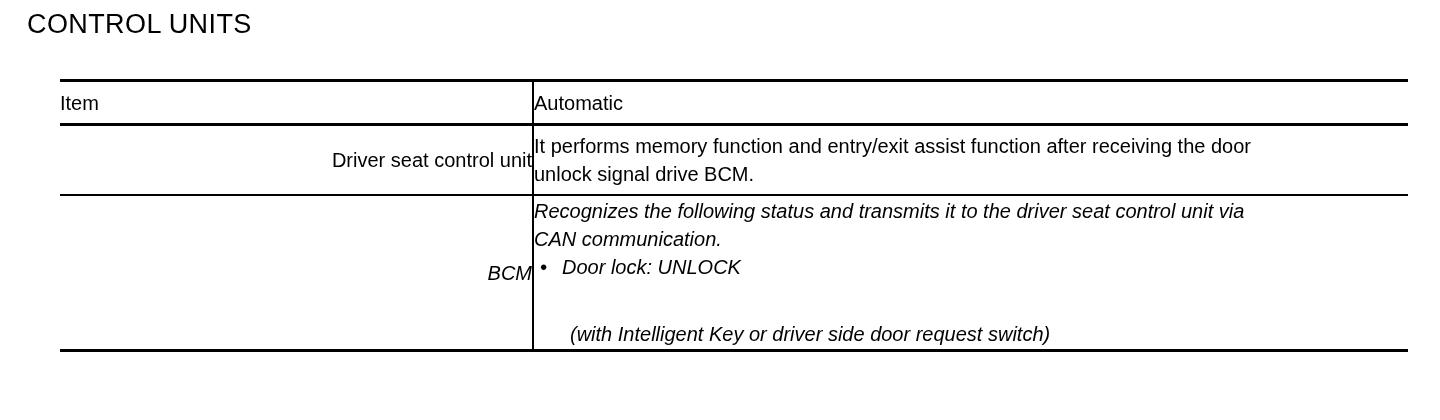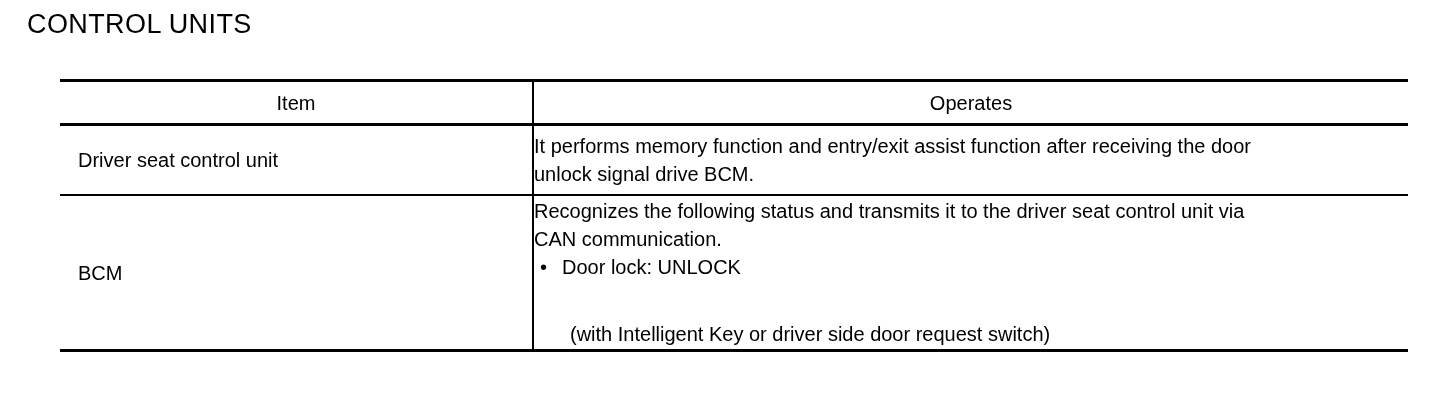--- a/index.html
+++ b/index.html
@@ -76,45 +76,46 @@
   
   .cell-item {
     border-right: 2px solid #000000;
     box-sizing: border-box;
   }
 
   .header-row td {
     height: 41px;
   }
   .header-label {
-    text-align: center;
+    text-align: left;
     font-size: 20px;
     line-height: 26px;
   }
 
   .cell-item-text {
     padding-left: 18px;
     font-size: 20px;
     line-height: 26px;
     white-space: nowrap;
+    text-align: right;
   }
 
   .cell-func {
     padding-left: 12px;
     padding-right: 10px;
     font-size: 20px;
     line-height: 28px;
   }
   .cell-func p {
     margin: 0;
   }
 
   .row-r1 td { height: 68px; }
   .row-r2 td { height: 68px; }
-  .row-r3 td { height: 130px; }
+  .row-r3 td { height: 130px; font-style: italic; }
 
   .func-block {
     padding-top: 1px;
     padding-bottom: 1px;
   }
 
   .bullet-list {
     list-style: none;
     margin: 0;
     padding: 0;
@@ -156,21 +157,21 @@
         <td colspan="2">
           <div class="rule-thick"></div>
         </td>
       </tr>
 
       <tr class="header-row">
         <td class="cell-item">
           <div class="header-label">Item</div>
         </td>
         <td>
-          <div class="header-label">Operates</div>
+          <div class="header-label">Automatic</div>
         </td>
       </tr>
 
       <tr class="rule-row">
         <td colspan="2">
           <div class="rule-thick"></div>
         </td>
       </tr>
 
       <tr class="row-r1">

